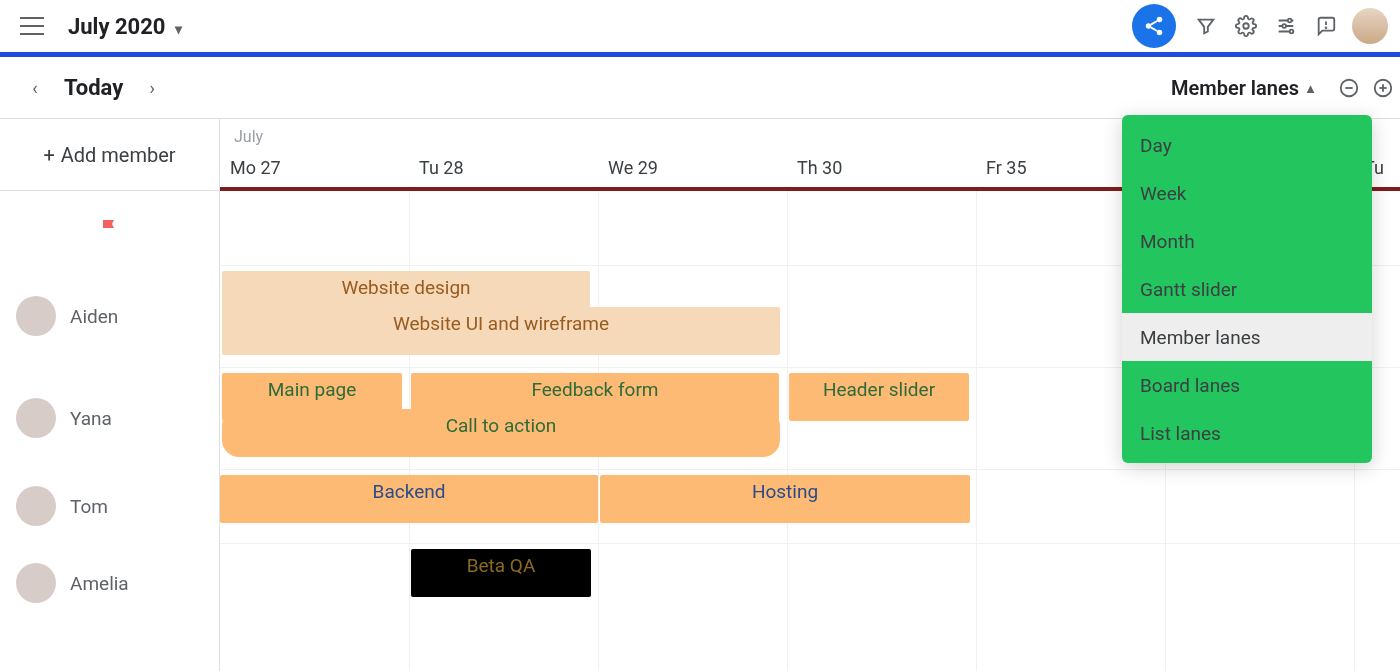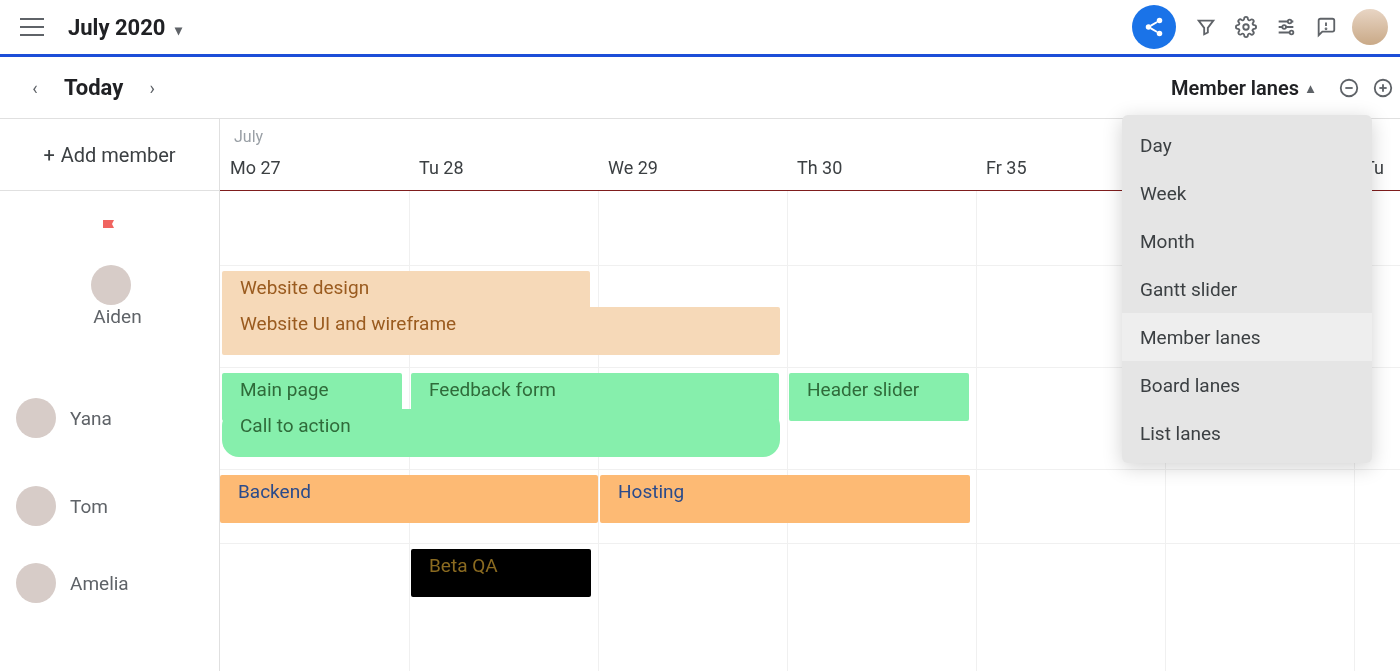--- a/index.html
+++ b/index.html
@@ -4,21 +4,21 @@
 <style>
   * { box-sizing: border-box; }
   html, body { margin: 0; padding: 0; font-family: -apple-system, BlinkMacSystemFont, "Segoe UI", Roboto, Arial, sans-serif; color: #202124; background:#fff; }
   body { width: 1400px; height: 671px; overflow: hidden; position: relative; }
 
   
   .topbar {
     height: 57px;
     display:flex; align-items:center;
     padding: 0 12px 0 20px;
-    border-bottom: 3px solid #1d4ed8;
+    border-bottom: 5px solid #1d4ed8;
   }
   .hamburger { width:24px; height:18px; display:flex; flex-direction:column; justify-content:space-between; cursor:pointer; margin-right:24px;}
   .hamburger span { display:block; height:2px; background:#5f6368; width:100%; }
   .title { font-size:22px; font-weight:700; color:#202124; margin-right:6px;}
   .title-caret { color:#5f6368; font-size:14px; margin-left:4px;}
   .top-spacer { flex:1; }
   .icon-btn { width:40px; height:40px; display:flex; align-items:center; justify-content:center; color:#5f6368; cursor:pointer; border-radius:50%;}
   .icon-btn svg { width:22px; height:22px; }
   .share-btn { width:44px; height:44px; border-radius:50%; background:#1a73e8; color:#fff; display:flex; align-items:center; justify-content:center; cursor:pointer; margin-right:10px;}
   .share-btn svg { width:22px; height:22px; }
@@ -60,35 +60,35 @@
   }
   .add-member .plus { font-size:20px; margin-right:6px;}
   .lane-head {
     display:flex; align-items:center;
     padding-left:16px;
     font-size:19px; color:#5f6368;
   }
   .lane-head .avatar { width:40px; height:40px; border-radius:50%; background:#d7ccc8; margin-right:14px; flex:0 0 40px;}
   .flag-row { height:74px; display:flex; align-items:center; justify-content:center;}
   .flag-row svg { width:24px; height:24px; color:#f06460;}
-  .lane-aiden { height:102px;flex-direction:column; }
+  .lane-aiden { height:102px; }
   .lane-yana  { height:102px; }
   .lane-tom   { height:74px; }
   .lane-amelia{ height:80px; }
 
   
   .timeline { flex:1; position:relative; overflow:hidden;}
   .month-label {
     position:absolute; top:8px; left:14px;
     font-size:16px; color:#9aa0a6;
   }
   .day-headers {
     position:absolute; top:38px; left:0; right:0;
     display:flex; height:34px;
-    border-bottom:1px solid #7f1d1d;
+    border-bottom:4px solid #7f1d1d;
   }
   .day-col {
     flex:0 0 189px;
     padding-left:10px;
     font-size:18px; color:#3c4043;
   }
   .lane-area {
     position:absolute; top:72px; left:0; right:0; bottom:0;
   }
   .gridlines {
@@ -98,36 +98,37 @@
   .gridline { position:absolute; top:0; bottom:0; width:1px; background:#f0f0f0;}.g1{left:189px}.g2{left:378px}.g3{left:567px}.g4{left:756px}.g5{left:945px}.g6{left:1134px}
 
   .task {
     position:absolute;
     height:48px; line-height:34px;
     padding:0 18px;
     font-size:19px;
     border-radius:2px;
     white-space:nowrap;
     overflow:hidden;
+    text-align:center;
   }
   .task.orange { background:#f6d9b8; color:#9a5b1f;}
-  .task.green  { background:#86efac; color:#2f6b3a;}
+  .task.green  { background:#fdba74; color:#2f6b3a;}
   .task.blue   { background:#fdba74; color:#2b4b8b;}
   .task.yellow { background:#000000; color:#8a6a20;}
 
   
   .lane-divider { position:absolute; left:0; right:0; height:1px; background:#f0f0f0;}
   .ld1{top:74px}.ld2{top:176px}.ld3{top:278px}.ld4{top:352px}
 
   
   .dropdown {
     position:absolute;
     top:58px; right:28px;
     width:250px;
-    background:#e5e5e5;
+    background:#22c55e;
     border-radius:6px;
     box-shadow:0 4px 20px rgba(0,0,0,0.18);
     padding:6px 0;
     z-index:50;
   }
   .dropdown-item {
     height:48px;
     display:flex; align-items:center;
     padding:0 18px;
     font-size:19px;

